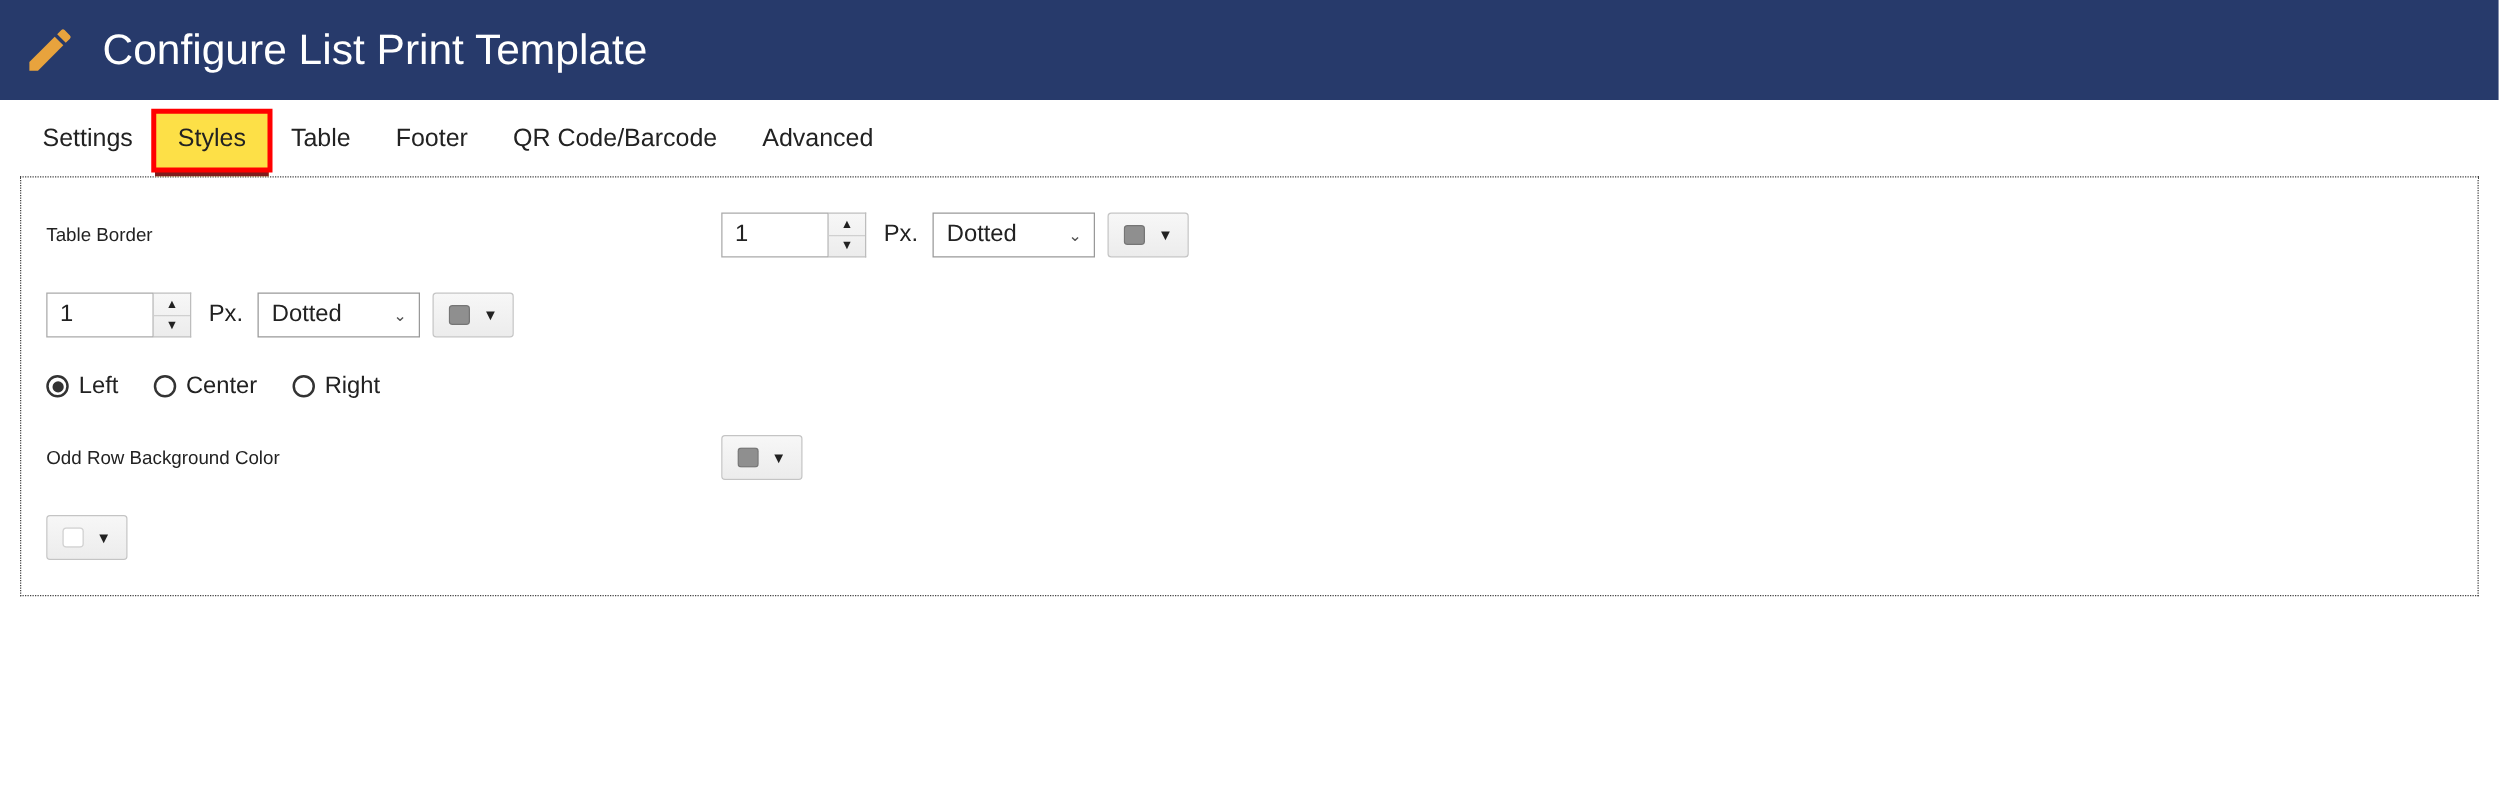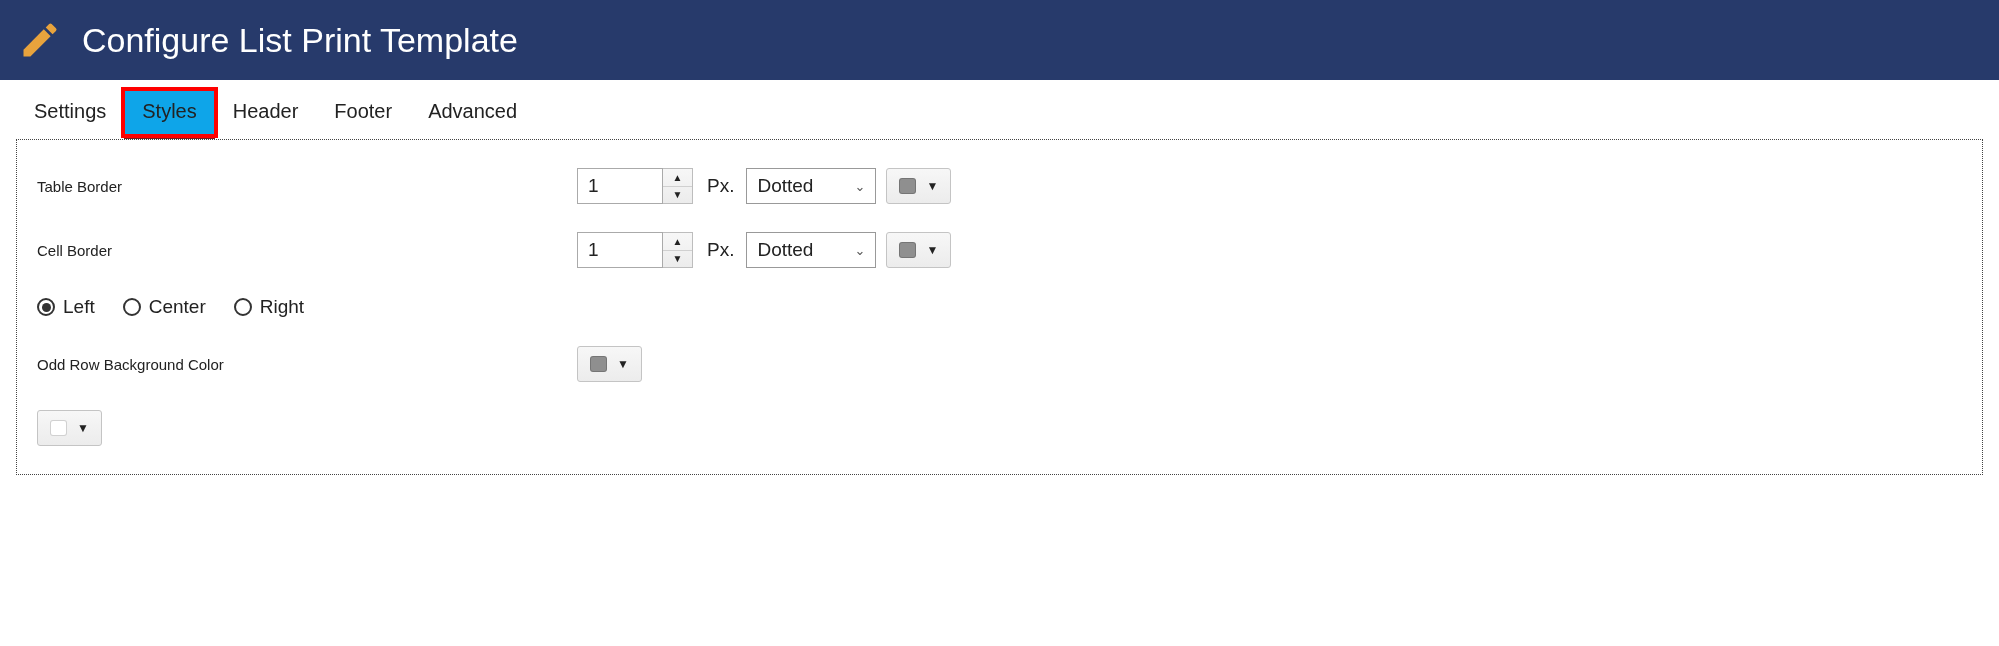--- a/index.html
+++ b/index.html
@@ -31,22 +31,22 @@
     margin-top: 10px;
   }
   .tab {
     padding: 10px 18px 12px 18px;
     font-size: 20px;
     color: #222;
     cursor: pointer;
     position: relative;
   }
   .tab.active {
-    background: #0ea5e9;
-    border-bottom: 4px solid #7f1d1d;
+    background: #fde047;
+    border-bottom: 6px solid #7f1d1d;
   }
   .tab-highlight {
     position: absolute;
     inset: -3px -3px -3px -3px;
     border: 4px solid #ff0000;
     pointer-events: none;
   }
   .content-panel {
     margin: 0 16px 16px 16px;
     border: 1px dotted #444;
@@ -180,24 +180,27 @@
 
 <div class="tabs-row">
   <div class="tab">
     <span>Settings</span>
   </div>
   <div class="tab active" style="position:relative;">
     <span>Styles</span>
     <span class="tab-highlight"></span>
   </div>
   <div class="tab">
-    <span>Header</span>
+    <span>Table</span>
   </div>
   <div class="tab">
     <span>Footer</span>
+  </div>
+  <div class="tab">
+    <span>QR Code/Barcode</span>
   </div>
   <div class="tab">
     <span>Advanced</span>
   </div>
 </div>
 
 <div class="content-panel">
 
   <div class="form-row">
     <div class="form-label">Table Border</div>
@@ -219,21 +222,20 @@
         <span class="chev">⌄</span>
       </div>
       <div class="color-picker">
         <span class="swatch grey"></span>
         <span class="chev">▼</span>
       </div>
     </div>
   </div>
 
   <div class="form-row">
-    <div class="form-label">Cell Border</div>
     <div class="controls">
       <div class="num-input">
         <input type="text" value="1" style="">
         <div class="spinner-btns">
           <div class="spinner-btn up">
             <span>▲</span>
           </div>
           <div class="spinner-btn">
             <span>▼</span>
           </div>

